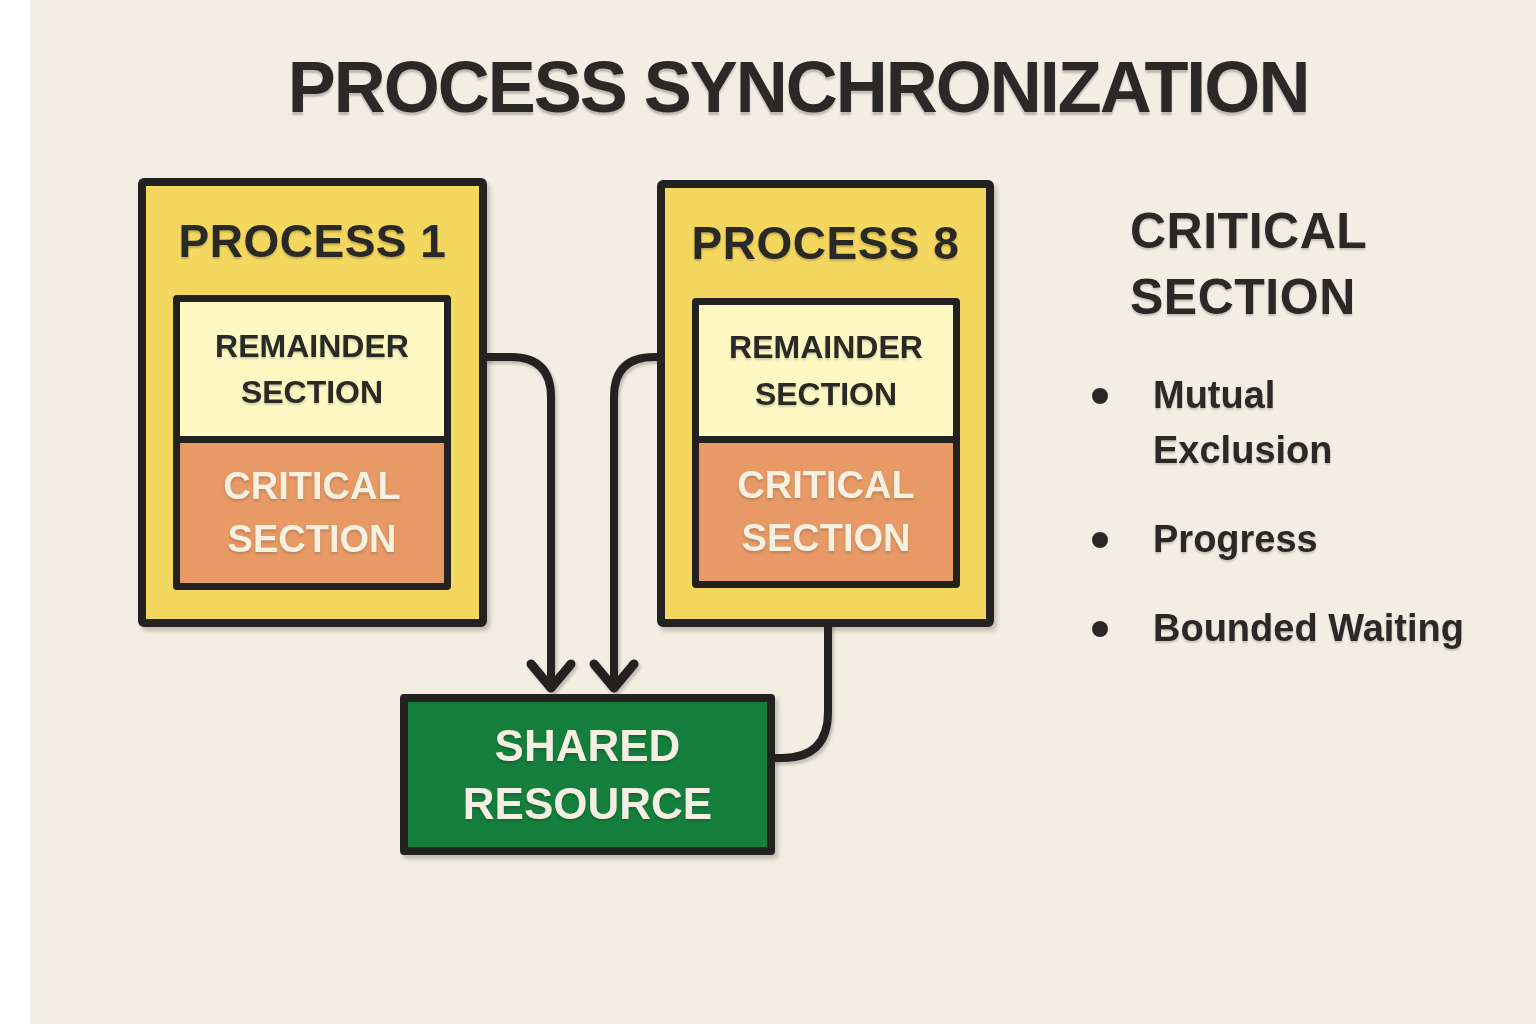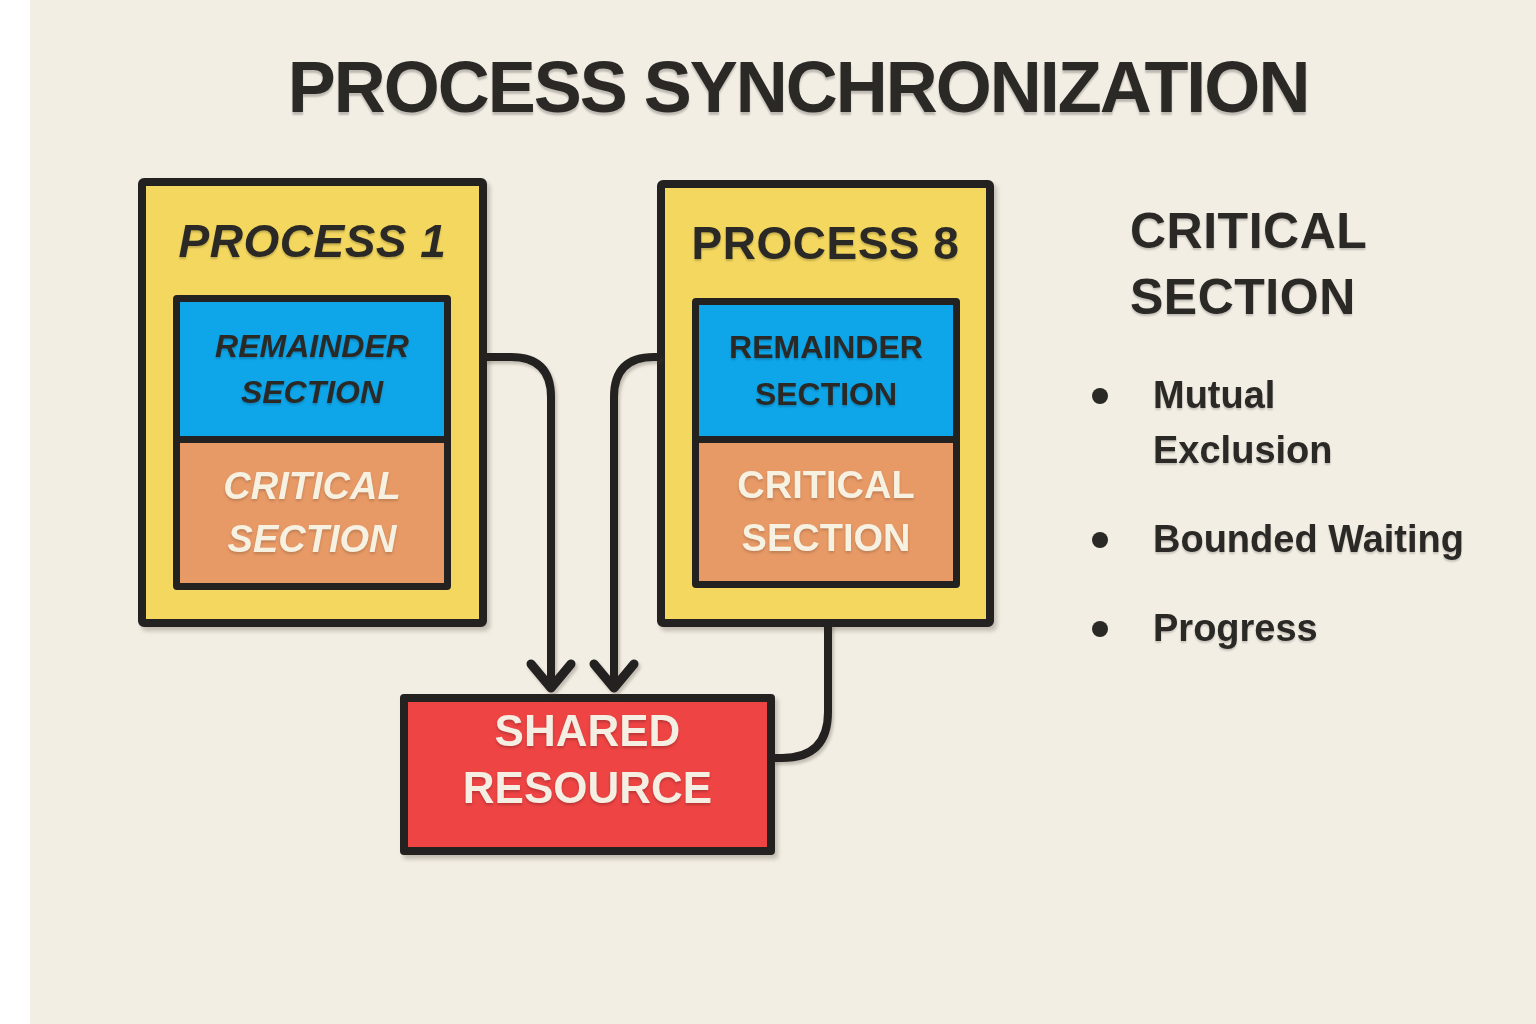--- a/index.html
+++ b/index.html
@@ -30,21 +30,21 @@
   }
 
   
   .process {
     position: absolute;
     background: #F3D75F;
     border: 8px solid #242220;
     border-radius: 6px;
     box-shadow: 3px 4px 4px rgba(70,60,45,0.28);
   }
-  .process1 { left: 108px; top: 178px; width: 349px; height: 449px; font-style: italic; }
+  .process1 { left: 108px; top: 178px; width: 349px; height: 449px; }
   .process2 { left: 627px; top: 180px; width: 337px; height: 447px; }
 
   .process-label {
     position: absolute;
     left: 0; top: 0; width: 100%; height: 109px;
     display: flex; align-items: center; justify-content: center;
     font-size: 46px; font-weight: bold;
     letter-spacing: 0.5px;
     color: #2B2926;
     text-shadow: 0 2px 2px rgba(0,0,0,0.2);
@@ -62,46 +62,46 @@
   .process2 .inner-box { left: 27px; top: 110px; width: 268px; height: 290px; }
 
   .section-cell {
     display: flex; align-items: center; justify-content: center;
     text-align: center;
     padding: 4px 10px;
   }
   .remainder {
     height: 141px;
     flex: none;
-    background: #0ea5e9;
+    background: #fef9c3;
     border-bottom: 7px solid #242220;
     font-size: 32px; font-weight: bold;
     line-height: 1.45;
     color: #2B2926;
     text-shadow: 0 2px 2px rgba(0,0,0,0.18);
   }
   .process2 .remainder { height: 138px; }
   .critical {
     flex: 1;
     background: #E89A66;
     font-size: 38px; font-weight: bold;
     line-height: 1.4;
     color: #F7F1E2;
     text-shadow: 0 2px 3px rgba(0,0,0,0.18);
   }
 
   
   .shared {
     position: absolute;
     left: 370px; top: 694px; width: 375px; height: 161px;
-    background: #ef4444;
+    background: #15803d;
     border: 8px solid #242220;
     border-radius: 4px;
     box-shadow: 3px 4px 4px rgba(70,60,45,0.28);
-    display: flex; align-items: flex-start; justify-content: center;
+    display: flex; align-items: center; justify-content: center;
     text-align: center;
     font-size: 44px; font-weight: bold;
     line-height: 1.3;
     color: #F4EFE2;
     text-shadow: 0 2px 3px rgba(0,0,0,0.22);
   }
 
   
   .connectors {
     position: absolute;
@@ -201,22 +201,22 @@
   <aside>
     <h2 class="panel-heading">CRITICAL SECTION</h2>
     <ul class="bullet-list">
       <li>
         <span class="bullet-dot"></span>
         <span class="li-text">Mutual
 Exclusion</span>
       </li>
       <li>
         <span class="bullet-dot"></span>
-        <span class="li-text">Bounded Waiting</span>
+        <span class="li-text">Progress</span>
       </li>
       <li>
         <span class="bullet-dot"></span>
-        <span class="li-text">Progress</span>
+        <span class="li-text">Bounded Waiting</span>
       </li>
     </ul>
   </aside>
 
 </div>
 
 </body></html>

